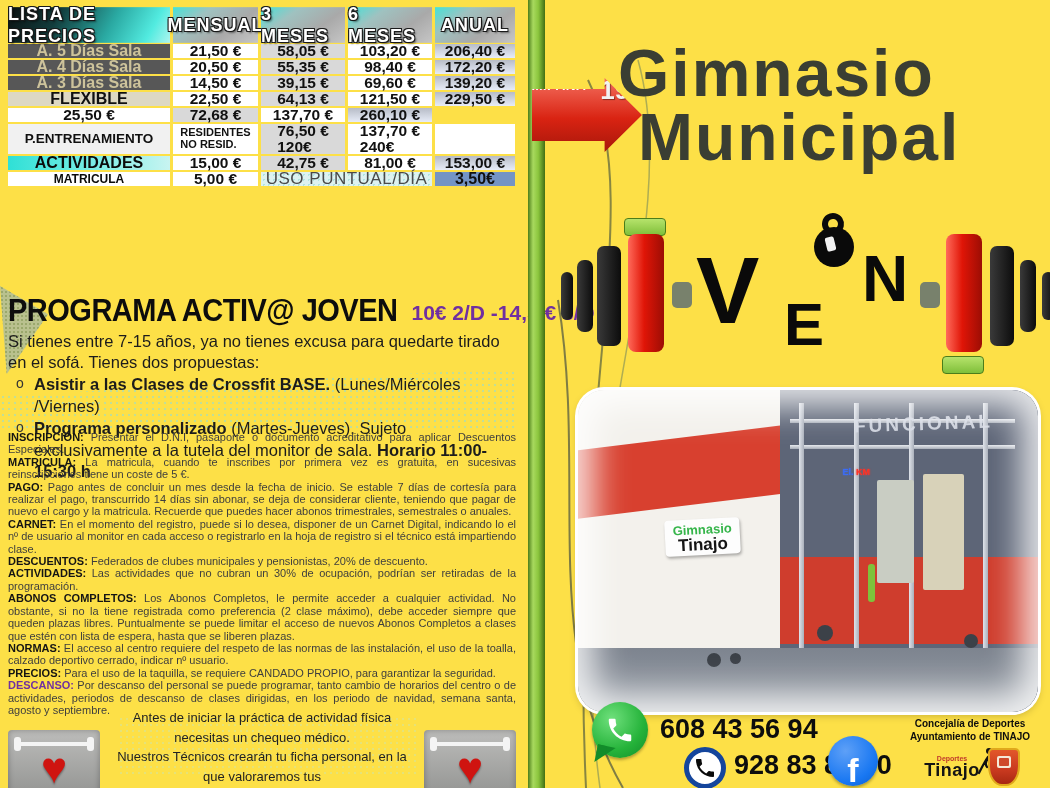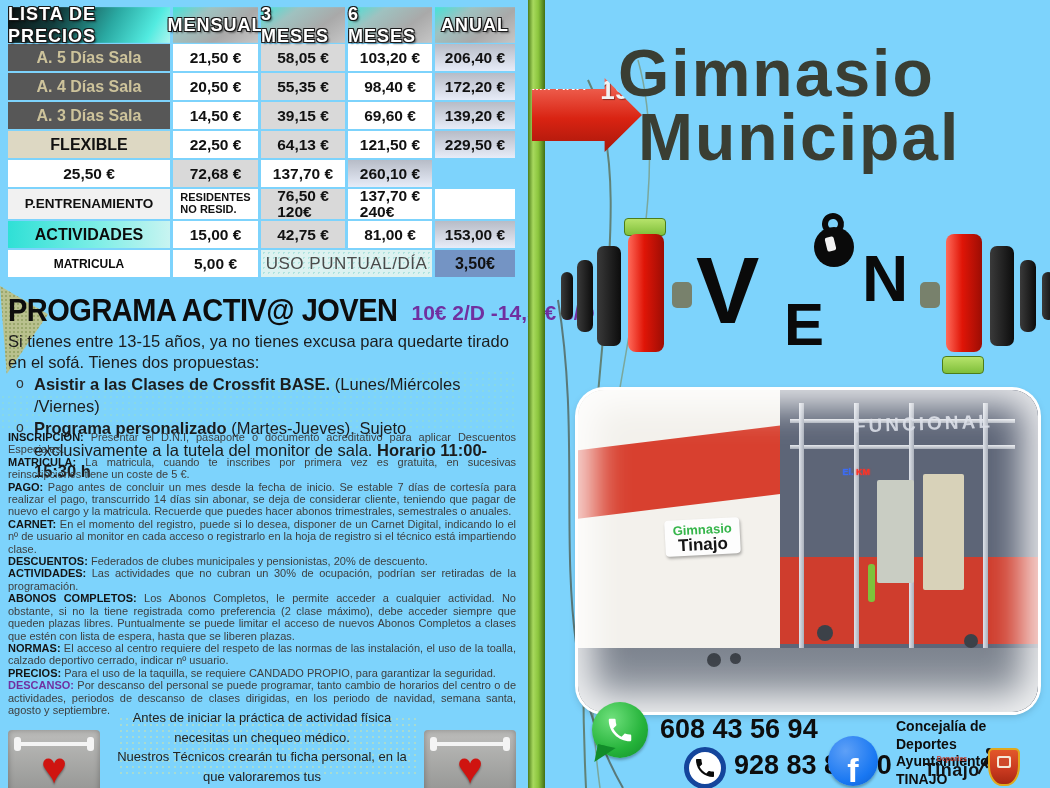--- a/index.html
+++ b/index.html
@@ -1,27 +1,27 @@
 <!DOCTYPE html>
 <html><head>
 <meta charset="utf-8">
 <style>
   html,body{margin:0;padding:0;background:#fff;}
-  .poster{position:relative;width:1050px;height:788px;background:#7dd3fc;overflow:hidden;
+  .poster{position:relative;width:1050px;height:788px;background:#fde047;overflow:hidden;
           font-family:"Liberation Sans",sans-serif;color:#111;text-decoration:underline;}
 
   
   .ptable{position:absolute;left:8px;top:8px;width:508px;}
   .t-row{display:grid;grid-template-columns:162px 85px 84px 84px 80px;column-gap:3px;margin-bottom:2px;}
   .hc{height:34px;display:flex;align-items:center;justify-content:center;
       font-weight:800;font-size:18px;color:#fff;letter-spacing:1px;transform:scaleY(1.05);
       text-shadow:-1px -1px 0 #1a1a1a,1px -1px 0 #1a1a1a,-1px 1px 0 #1a1a1a,1px 1px 0 #1a1a1a,2px 2px 2px rgba(0,0,0,.45);}
   .h-main{background:linear-gradient(120deg,#0b0f0f 0%,#123c3c 30%,#2aa9a2 62%,#52ebe0 86%,#aef5ef 100%);}
   .h-col{background:linear-gradient(145deg,#45e2d8 0%,#9fc2c0 30%,#a9a9a9 65%,#c6c6c6 100%);}
-  .cell{height:27px;display:flex;align-items:center;justify-content:center;font-weight:700;font-size:15.5px;}
+  .cell{height:14px;display:flex;align-items:center;justify-content:center;font-weight:700;font-size:15.5px;}
   .cell.tall{height:30px;flex-direction:column;line-height:1.05;}
   .lbl-dark{background:#575757;color:#cdc39b;font-size:16px;}
   .lbl-beige{background:#ddd8c3;color:#101010;font-size:16px;}
   .lbl-light{background:#f1f1f1;color:#101010;font-size:13.5px;}
   .lbl-cyan{background:linear-gradient(90deg,#2fe0d6 0%,#7deee6 55%,#c8f4f1 100%);color:#0b0b0b;font-size:16px;}
   .lbl-white{background:#fff;color:#0b0b0b;font-size:12px;}
   .c-white{background:#fff;}
   .c-grey{background:#d9d9d9;}
   .c-anual{background:linear-gradient(180deg,#b7bcc7 0%,#d5daе7 40%,#e7ecf8 100%);background:linear-gradient(180deg,#b7bcc7,#e7ecf8);}
   .c-uso{grid-column:3/5;background:#ddf2f0;background-image:radial-gradient(#b0e4e0 1px,transparent 1px);background-size:5px 5px;
@@ -132,21 +132,21 @@
   .wa::after{content:"";position:absolute;left:4px;bottom:-6px;border:9px solid transparent;border-top-color:#128c2a;border-left-color:#128c2a;transform:rotate(12deg);}
   .wa svg{width:30px;height:30px;fill:#fff;}
   .wa-num{position:absolute;left:660px;top:714px;font-size:27px;font-weight:800;color:#0d0d0d;}
   .tel{position:absolute;left:684px;top:747px;width:42px;height:42px;border-radius:50%;background:#fff;
        border:5px solid #14459c;box-sizing:border-box;display:flex;align-items:center;justify-content:center;}
   .tel svg{width:24px;height:24px;fill:#0a0a0a;}
   .tel-num{position:absolute;left:734px;top:750px;font-size:27px;font-weight:800;color:#0d0d0d;}
   .fb{position:absolute;left:828px;top:736px;width:50px;height:50px;border-radius:50%;
       background:radial-gradient(circle at 35% 30%,#5ea0f7,#1877f2 65%,#0f5ecb);color:#fff;font-weight:800;font-size:34px;
       display:flex;align-items:flex-end;justify-content:center;line-height:.95;box-shadow:0 2px 3px rgba(0,0,0,.3);overflow:hidden;}
-  .org{position:absolute;left:896px;top:718px;width:148px;text-align:left;font-weight:700;font-size:14px;line-height:1.25;color:#0d0d0d;}
+  .org{position:absolute;left:896px;top:718px;width:148px;text-align:center;font-weight:700;font-size:10px;line-height:1.25;color:#0d0d0d;}
   .org-logos{position:absolute;left:904px;top:748px;width:136px;display:flex;align-items:center;justify-content:center;gap:8px;}
   .tinajo{position:relative;text-align:center;}
   .tinajo .dep{font-size:7px;font-weight:700;color:#c0392b;display:block;line-height:1;}
   .tinajo .nm{font-size:18px;font-weight:800;color:#141414;letter-spacing:.5px;line-height:.9;}
   .tinajo svg{position:absolute;right:-16px;top:-8px;width:20px;height:28px;}
   .shield{width:32px;height:38px;background:linear-gradient(180deg,#e2572a 0%,#c8391f 60%,#a82812 100%);
           border:2px solid #e0a81c;border-radius:5px 5px 14px 14px / 5px 5px 20px 20px;position:relative;box-sizing:border-box;}
   .shield::before{content:"";position:absolute;left:7px;top:6px;width:14px;height:12px;background:#f5e9d7;border-radius:2px;}
   .shield::after{content:"";position:absolute;left:9px;top:8px;width:10px;height:8px;background:#cf4a2a;border-radius:1px;}
 </style>
@@ -221,21 +221,21 @@
       </div>
   </div>
 
   <div class="tri"></div>
   <div class="texture1"></div>
   <div class="program">
     <div class="prog-head">
       <span class="prog-title">PROGRAMA ACTIV@ JOVEN</span>
       <span class="prog-price">10€ 2/D -14,5 € 3/D</span>
     </div>
-    <p class="prog-intro">Si tienes entre 13-15 años, ya no tienes excusa para quedarte tirado en el sofá. Tienes  dos propuestas:</p>
+    <p class="prog-intro">Si tienes entre 7-15 años, ya no tienes excusa para quedarte tirado en el sofá. Tienes  dos propuestas:</p>
     <ul class="prog-list">
         <li><b>Asistir a las Clases de Crossfit  BASE.</b><span> (Lunes/Miércoles /Viernes)</span></li>
         <li><b>Programa personalizado</b><span> (Martes-Jueves). Sujeto exclusivamente a la tutela del monitor de sala. </span><b>Horario 11:00-15:30 h</b></li>
       </ul>
   </div>
 
   <div class="notes">
       <p><span class="nlbl">INSCRIPCIÓN:</span> Presentar el D.N.I, pasaporte o documento acreditativo para aplicar Descuentos Especiales.</p>
       <p><span class="nlbl">MATRICULA:</span> La matricula, cuando te inscribes por primera vez es gratuita, en sucesivas reinscripciones tiene un coste de 5 €.</p>
       <p><span class="nlbl">PAGO:</span> Pago antes de concluir un mes desde la fecha de inicio. Se estable 7 días de cortesía para realizar el pago, transcurrido 14 días sin abonar, se  deja de considerar cliente, teniendo que pagar de nuevo  el cargo y la matricula.  Recuerde que puedes hacer abonos  trimestrales, semestrales o anuales.</p>

